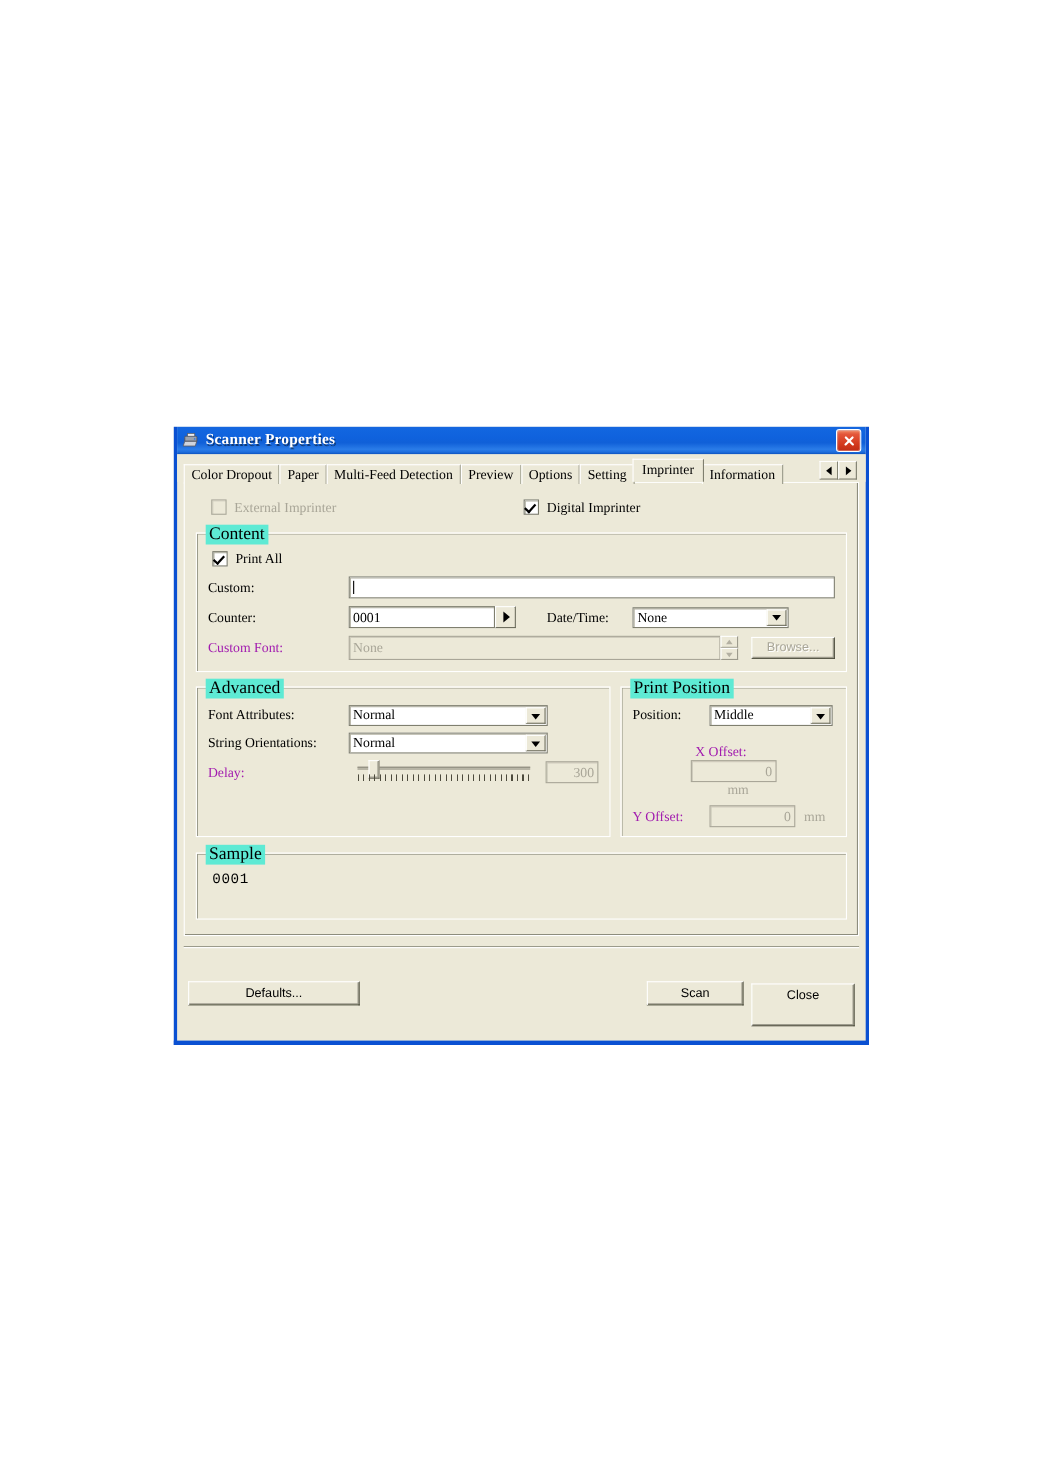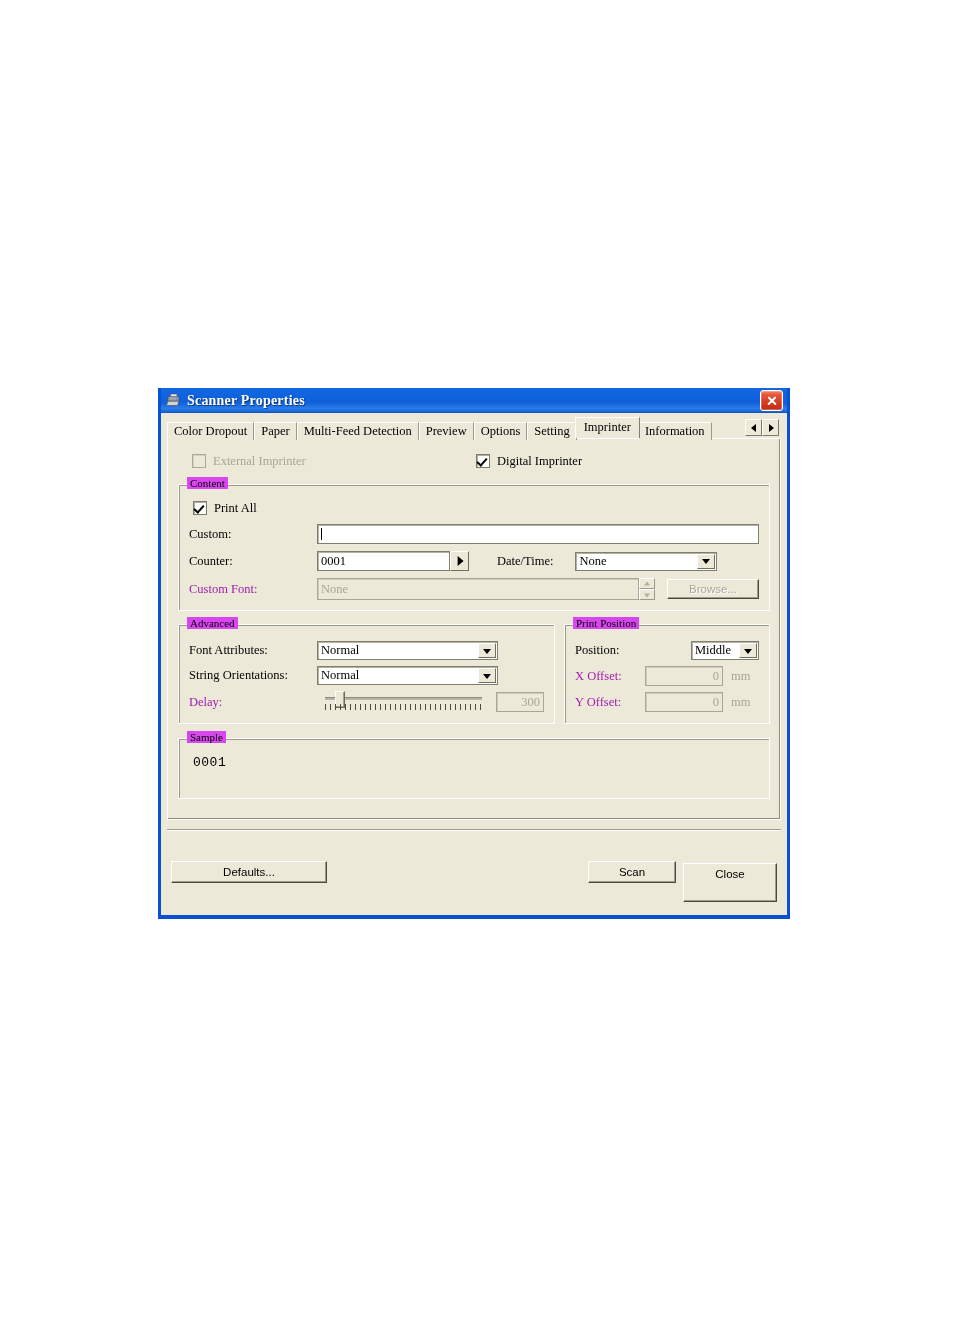--- a/index.html
+++ b/index.html
@@ -198,23 +198,23 @@
     border: 1px solid #ffffff;
     box-shadow: inset 1px 1px 0 #9b9b8b;
     margin-top: 13px;
     padding: 14px 10px 10px 10px;
     box-sizing: border-box;
   }
   .group > .legend {
     position: absolute;
     top: -8px;
     left: 8px;
-    background: #d946ef;
+    background: #5eead4;
     padding: 0 3px;
-    font-size: 11px;
+    font-size: 16px;
     white-space: nowrap;
   }
 
   
   .frow {
     display: flex;
     align-items: center;
     margin-top: 6px;
   }
   .flabel {
@@ -476,21 +476,21 @@
         </div>
       </div>
 
       <div class="frow" style="margin-top:7px;">
         <span class="flabel disabled">Custom Font:</span>
         <div class="field disabled" style="flex:1 1 auto; height:22px; line-height:21px;">None</div>
         <span class="updown" style="height:22px;">
           <span class="u"></span>
           <span class="d"></span>
         </span>
-        <span class="btn disabled" style="width:92px; height:20px; line-height:18px; margin-left:12px;">Browse...</span>
+        <span class="btn disabled" style="width:76px; height:20px; line-height:18px; margin-left:12px;">Browse...</span>
       </div>
     </div>
 
     <div style="display:flex; gap:9px; align-items:stretch;">
 
       <div class="group" style="flex:1 1 auto; padding-bottom:8px;">
         <span class="legend">Advanced</span>
 
         <div class="frow" style="margin-top:2px;">
           <span class="flabel">Font Attributes:</span>
@@ -515,29 +515,29 @@
             <div class="slider-thumb"></div>
             <div class="slider-ticks"></div>
           </div>
           <div class="field disabled" style="width:48px; text-align:right; height:20px; line-height:19px;">300</div>
         </div>
       </div>
 
       <div class="group" style="width:206px; flex:0 0 auto; padding-bottom:8px;">
         <span class="legend">Print Position</span>
 
-        <div class="frow" style="margin-top:2px;gap:46px;">
+        <div class="frow" style="margin-top:2px;">
           <span class="flabel" style="width:70px;">Position:</span>
           <div class="combo" style="width:112px;">
             <span class="ctext">Middle</span>
             <span class="cbtn"></span>
           </div>
         </div>
 
-        <div class="frow" style="margin-top:6px;">
+        <div class="frow" style="margin-top:16px;flex-direction:column;">
           <span class="flabel disabled" style="width:70px;">X Offset:</span>
           <div class="field disabled" style="width:78px; text-align:right; height:20px; line-height:19px;">0</div>
           <span class="lbl disabled" style="margin-left:8px;">mm</span>
         </div>
 
         <div class="frow" style="margin-top:6px;">
           <span class="flabel disabled" style="width:70px;">Y Offset:</span>
           <div class="field disabled" style="width:78px; text-align:right; height:20px; line-height:19px;">0</div>
           <span class="lbl disabled" style="margin-left:8px;">mm</span>
         </div>

